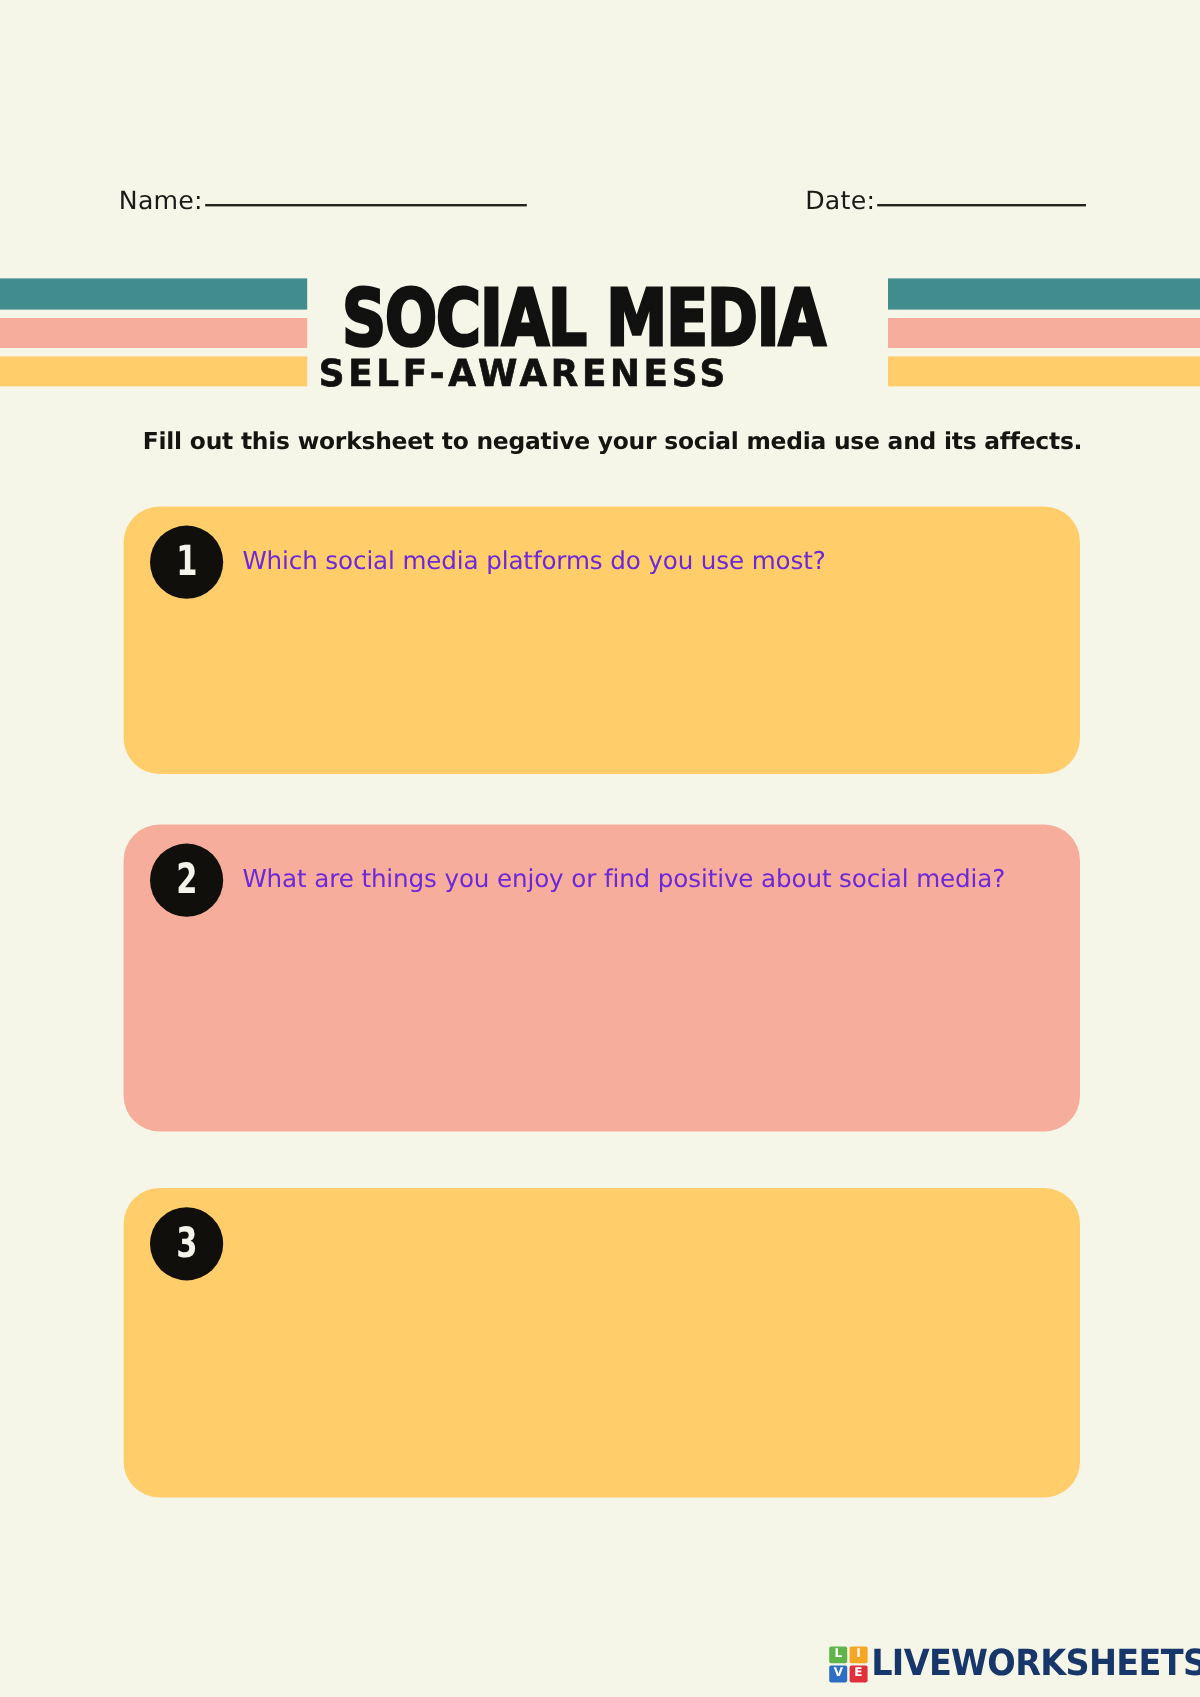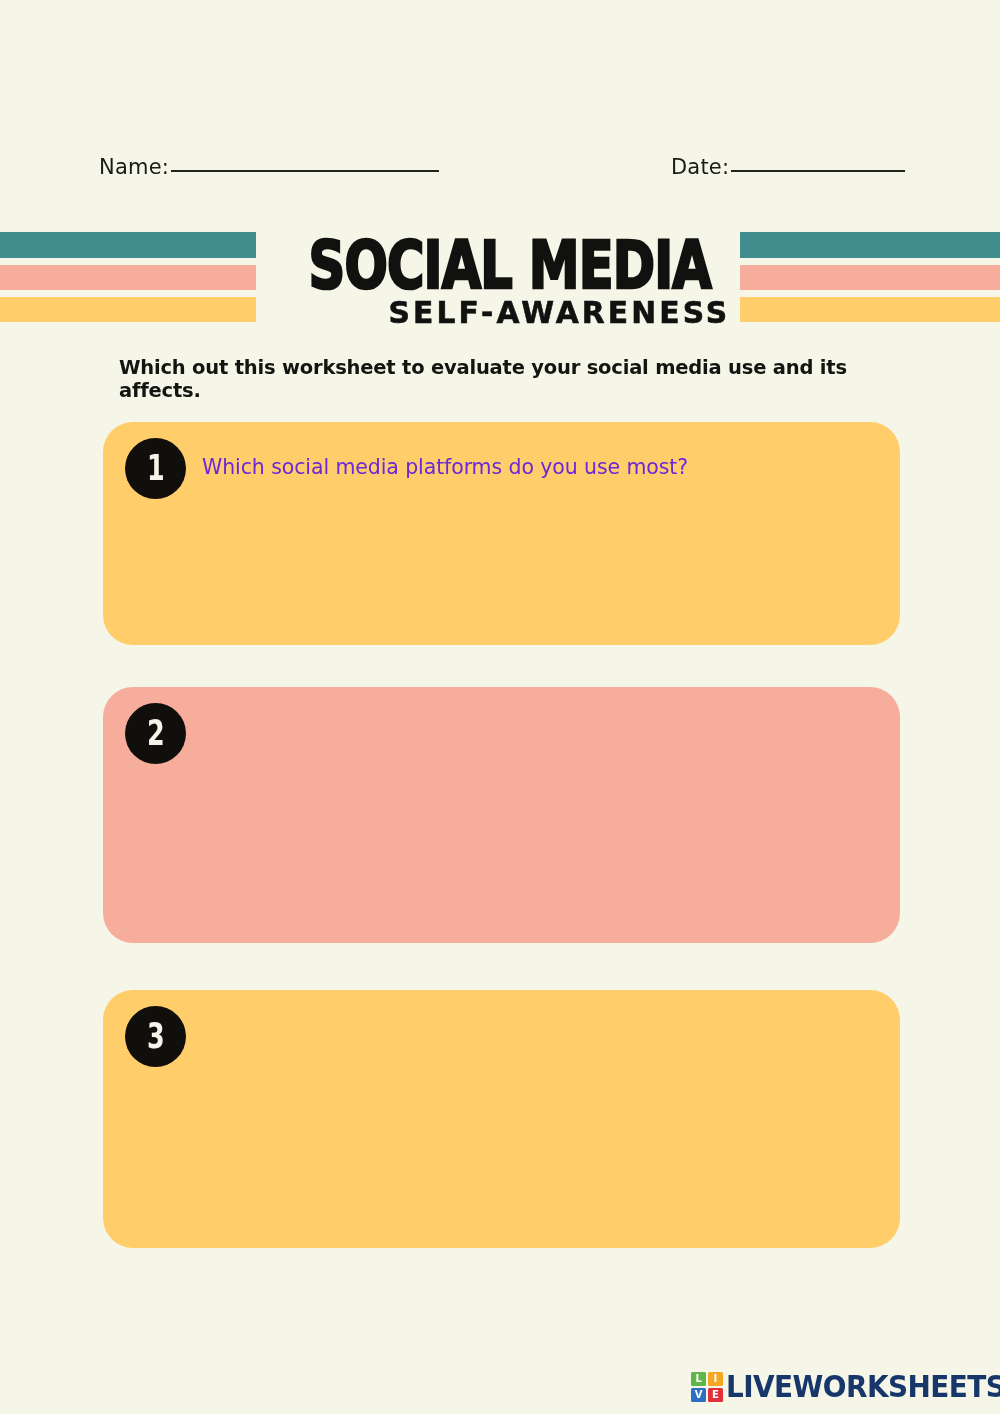--- a/index.html
+++ b/index.html
@@ -82,21 +82,21 @@
   .stripe.s1 { top: 6px;  background: #418c8c; }
   .stripe.s2 { top: 39px; background: #f7ad9c; height: 25px; }
   .stripe.s3 { top: 71px; background: #ffce6b; height: 25px; }
 
   .banner-titles {
     position: absolute;
     top: 0;
     left: 256px;
     width: 484px;
     height: 100px;
-    text-align: right;
+    text-align: left;
   }
 
   .title-main {
     display: block;
     font-family: "DejaVu Sans", sans-serif;
     font-weight: 700;
     font-size: 58px;
     line-height: 58px;
     letter-spacing: -1px;
     color: #111110;
@@ -263,34 +263,35 @@
     <span class="title-sub">SELF-AWARENESS</span>
   </div>
 
   <div class="stripe-group right">
     <div class="stripe s1"></div>
     <div class="stripe s2"></div>
     <div class="stripe s3"></div>
   </div>
 </div>
 
-<div class="instruction">Which out this worksheet to evaluate your social media use and its affects.</div>
+<div class="instruction">Fill out this worksheet to negative your social media use and its affects.</div>
 
 <div class="card card-1">
   <div class="badge">
     <span class="badge-num">1</span>
   </div>
   <div class="card-question">Which social media platforms do you use most?</div>
   <div class="answer-area"></div>
 </div>
 
 <div class="card card-2">
   <div class="badge">
     <span class="badge-num">2</span>
   </div>
+  <div class="card-question">What are things you enjoy or find positive about social media?</div>
   <div class="answer-area"></div>
 </div>
 
 <div class="card card-3">
   <div class="badge">
     <span class="badge-num">3</span>
   </div>
   <div class="answer-area"></div>
 </div>
 

